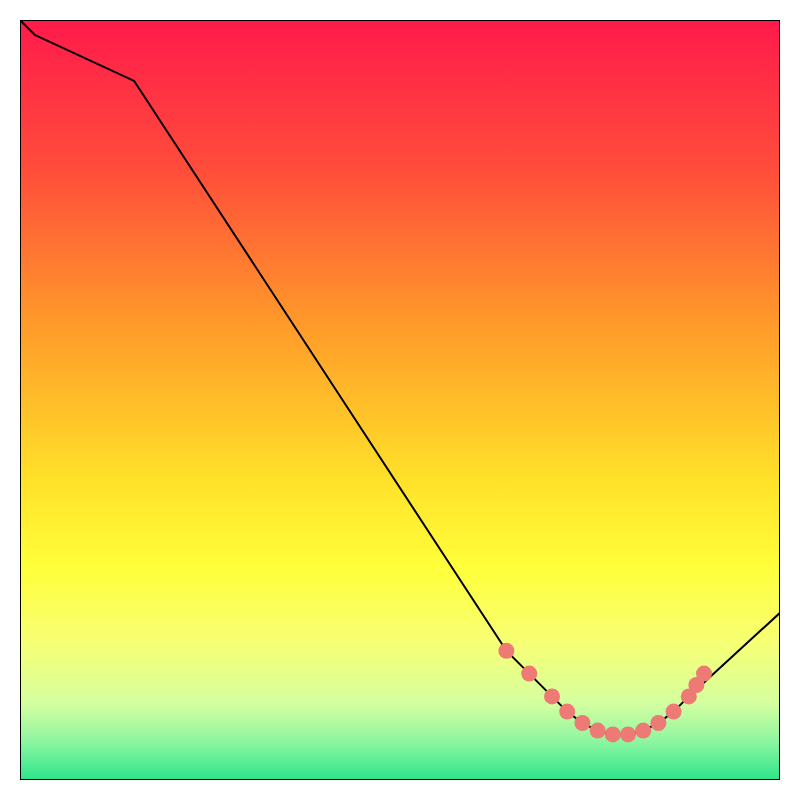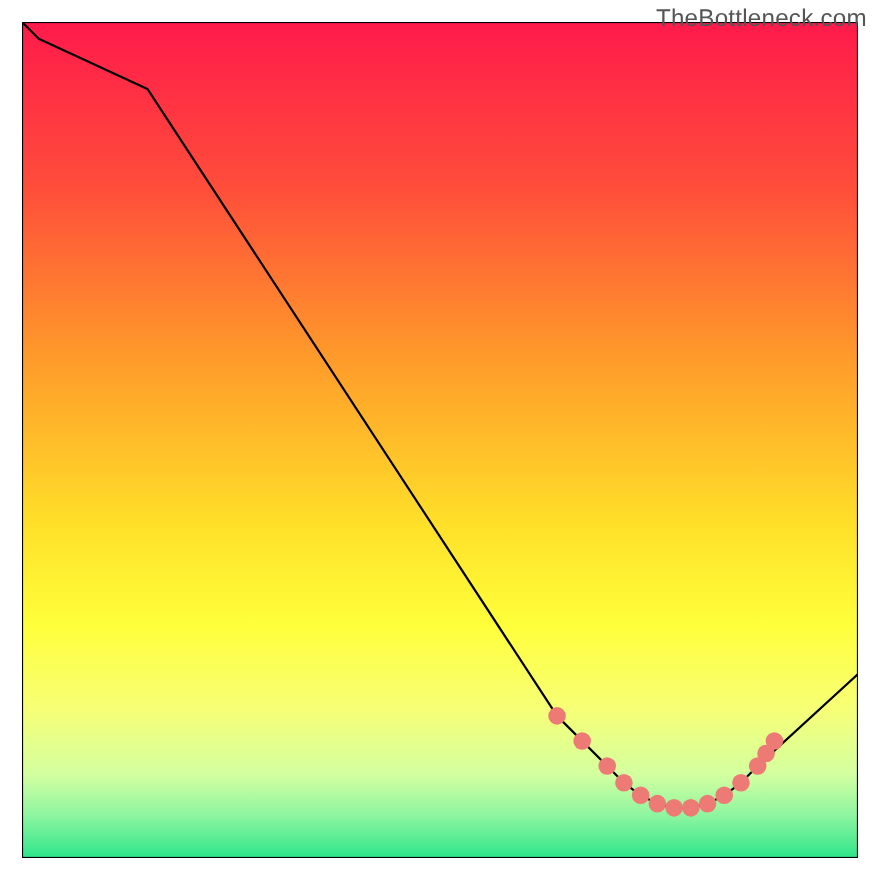--- a/index.html
+++ b/index.html
@@ -33,21 +33,20 @@
     height: 760px;
   }
   .plot-area svg {
     display: block;
   }
 </style>
 </head>
 <body>
 
 <div class="container">
-  <div class="watermark">TheBottleneck.com</div>
   <div class="plot-area">
     <svg id="chart-svg" width="760" height="760" viewBox="0 0 760 760">
         <defs>
           <linearGradient id="bg-grad" x1="0" y1="0" x2="0" y2="1">
             <stop offset="0%" stop-color="#ff1a4b"></stop>
             <stop offset="20%" stop-color="#ff4e3a"></stop>
             <stop offset="40%" stop-color="#ff9a2a"></stop>
             <stop offset="60%" stop-color="#ffe029"></stop>
             <stop offset="72%" stop-color="#ffff3a"></stop>
             <stop offset="82%" stop-color="#f7ff75"></stop>

